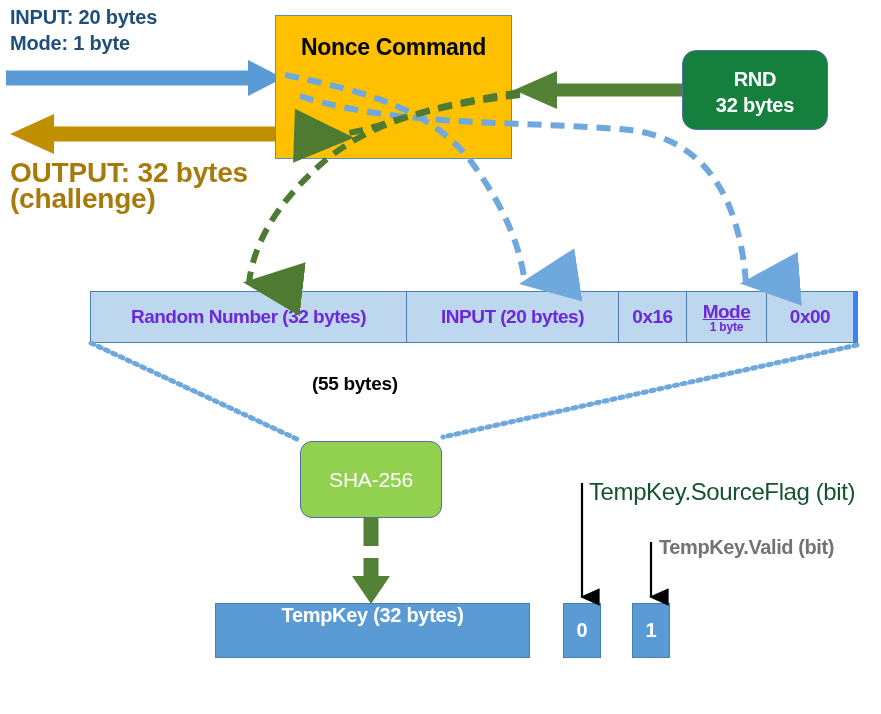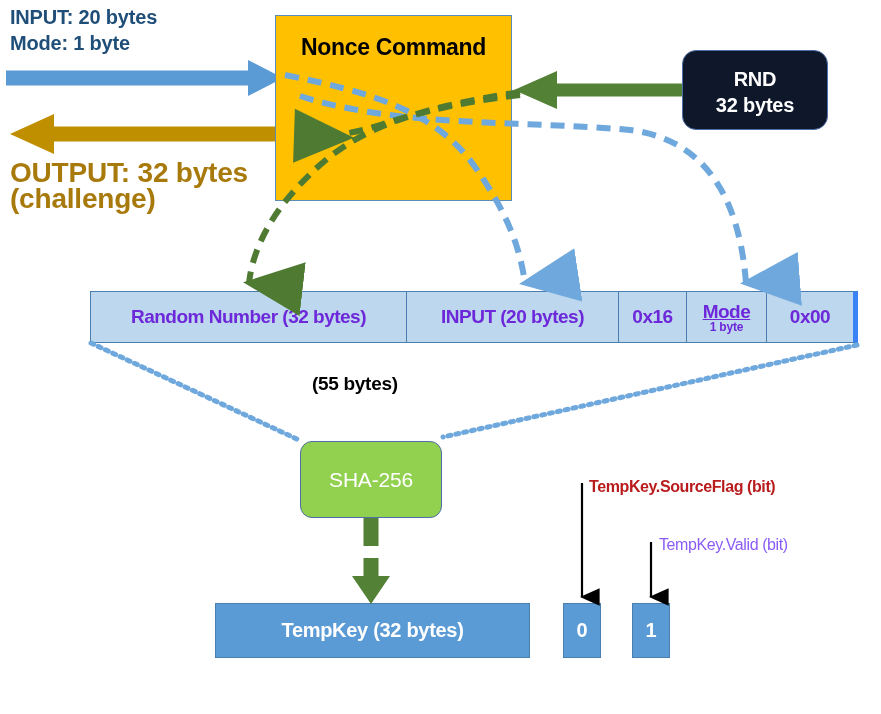--- a/index.html
+++ b/index.html
@@ -40,58 +40,58 @@
   }
   .lbl-55 {
     left: 312px; top: 373px;
     color: #000000;
     font-size: 19px;
     font-weight: bold;
     letter-spacing: -0.3px;
   }
   .lbl-sourceflag {
     left: 589px; top: 478px;
-    color: #b91c1c;
-    font-size: 16px;
-    font-weight: bold;
-    letter-spacing: -0.4px;
-    white-space: nowrap;
-  }
-  .lbl-valid {
-    left: 659px; top: 536px;
-    color: #8b5cf6;
-    font-size: 16px;
+    color: #14532d;
+    font-size: 24px;
     font-weight: normal;
     letter-spacing: -0.4px;
     white-space: nowrap;
   }
+  .lbl-valid {
+    left: 659px; top: 536px;
+    color: #737373;
+    font-size: 20px;
+    font-weight: bold;
+    letter-spacing: -0.4px;
+    white-space: nowrap;
+  }
 
   
   .nonce-box {
     left: 275px; top: 15px;
-    width: 237px; height: 186px;
+    width: 237px; height: 144px;
     background: #FFC000;
     border: 1px solid #5B8DB8;
     box-sizing: border-box;
     z-index: 3;
     text-decoration: underline;
   }
   .nonce-box .t {
     position: absolute;
     left: 0; right: 0; top: 18px;
     text-align: center;
     color: #000000;
     font-size: 23px;
     font-weight: bold;
     letter-spacing: -0.3px;
   }
   .rnd-box {
     left: 682px; top: 50px;
     width: 146px; height: 80px;
-    background: #0f172a;
+    background: #15803d;
     border: 1px solid #4F6FA8;
     border-radius: 14px;
     box-sizing: border-box;
     z-index: 4;
   }
   .rnd-box .t {
     position: absolute;
     left: 0; right: 0; top: 15px;
     text-align: center;
     color: #ffffff;
@@ -120,21 +120,20 @@
     letter-spacing: -0.2px;
   }
   .tempkey-box {
     left: 215px; top: 603px;
     width: 315px; height: 55px;
     background: #5B9BD5;
     border: 1px solid #4A7EAE;
     box-sizing: border-box;
     z-index: 4;
     display: flex;
-    align-items: center;
     justify-content: center;
   }
   .tempkey-box .t {
     color: #ffffff;
     font-size: 20px;
     font-weight: bold;
     letter-spacing: -0.3px;
   }
   .bit-box {
     top: 603px;

